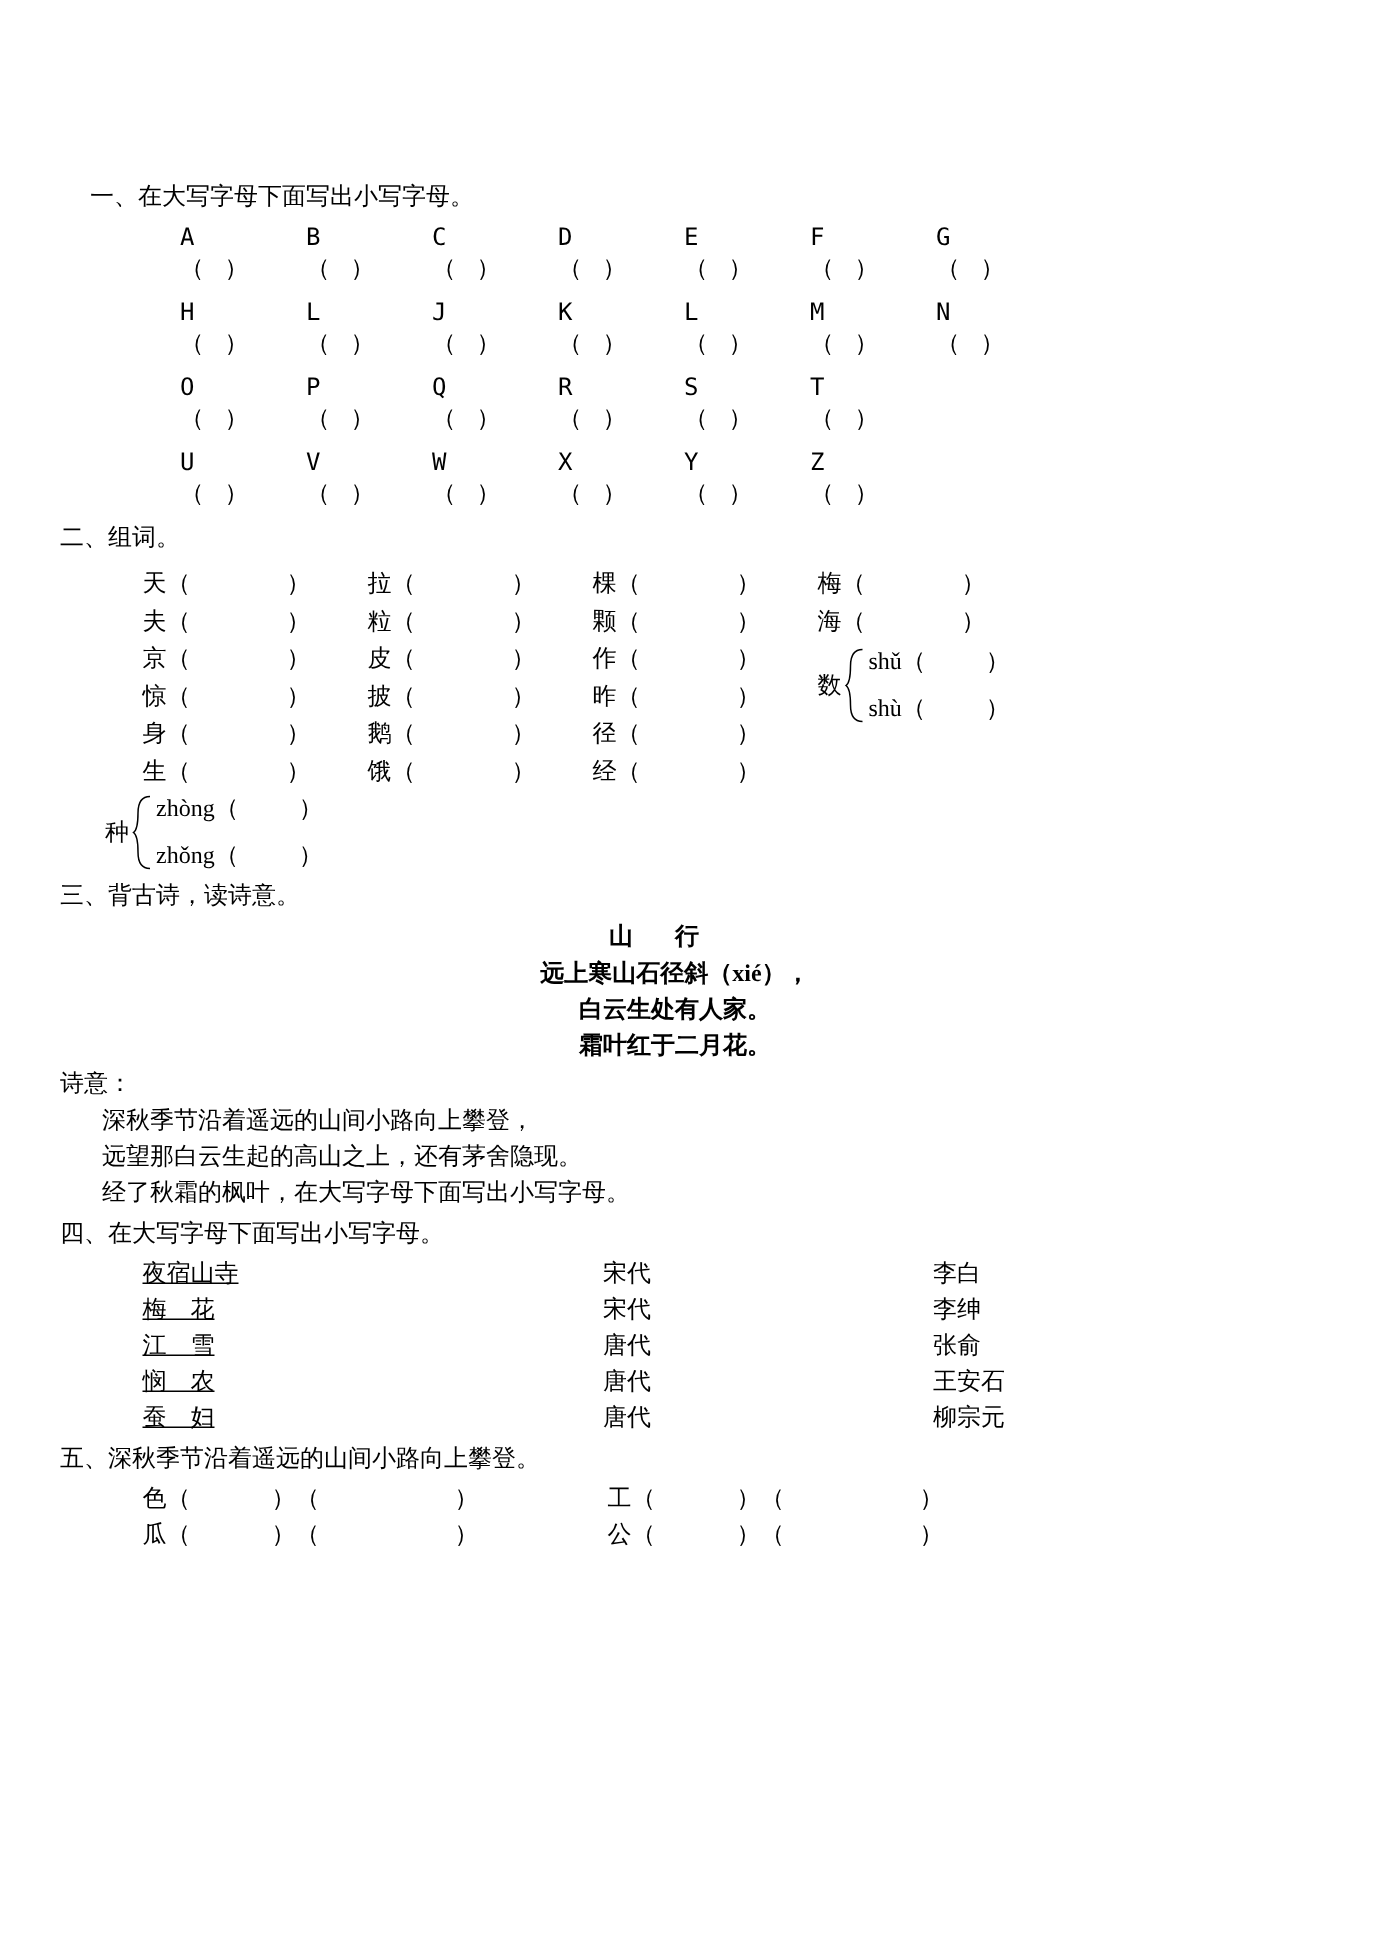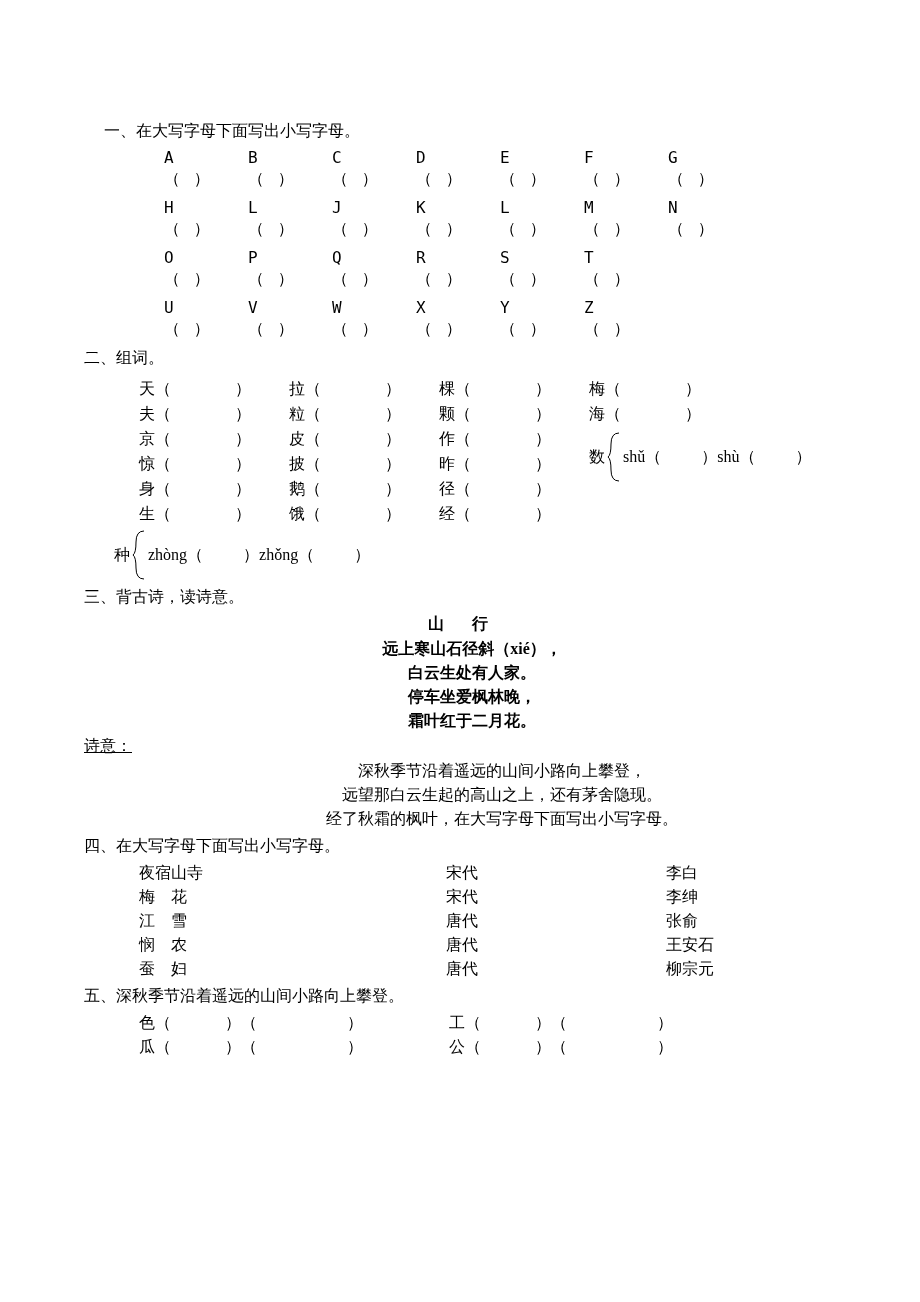--- a/index.html
+++ b/index.html
@@ -5,21 +5,21 @@
   html, body {
     margin: 0;
     padding: 0;
     background: #fff;
     font-family: "SimSun", "宋体", serif;
     color: #000;
     font-size: 16px;
   }
   .page {
     width: 920px;
-    padding: 115px 60px 40px 84px;
+    padding: 115px 60px 40px 40px;
     box-sizing: border-box;
   }
   .section-title {
     margin: 6px 0;
     letter-spacing: 0;
   }
   
   .letters-block {
     margin-left: 80px;
   }
@@ -72,20 +72,21 @@
   .brace-group.shu { margin-left: 0; }
   .brace-label {
     margin-right: 2px;
   }
   .brace-svg {
     height: 52px;
     width: 14px;
   }
   .brace-items {
     display: flex;
+    flex-direction: column;
     justify-content: space-between;
     height: 52px;
     margin-left: 2px;
   }
   .brace-items .bline {
     display: flex;
     align-items: center;
   }
   .brace-items .pinyin {
     font-family: "SimSun","宋体",serif;
@@ -103,38 +104,36 @@
   }
   .poem-title {
     letter-spacing: 28px;
     margin: 4px 0;
   }
   .poem-line {
     margin: 3px 0;
   }
   .shiyi-label {
     margin: 4px 0;
-    text-decoration: underline;
   }
   .meaning-block {
-    margin-left: 60px;
-    text-align: center;
+    margin-left: 28px;
   }
   .meaning-line {
     margin: 3px 0;
   }
   
   .match-block {
     margin-left: 55px;
   }
   .match-row {
     display: flex;
     margin: 3px 0;
   }
-  .match-col1 { width: 260px; }
+  .match-col1 { width: 260px; text-decoration: underline; }
   .match-col2 { width: 220px; margin-left: 47px; }
   .match-col3 { width: 160px; }
   
   .s5-block {
     margin-left: 55px;
   }
   .s5-row {
     display: flex;
     margin: 3px 0;
   }
@@ -409,21 +408,20 @@
           <span>）</span>
         </div>
     </div>
   </div>
 
   <div class="section-title">三、背古诗，读诗意。</div>
   <div class="poem-block">
     <div class="poem-title">山行</div>
     <div class="poem-line">远上寒山石径斜（xié），</div>
     <div class="poem-line">白云生处有人家。</div>
-    <div class="poem-line">停车坐爱枫林晚，</div>
     <div class="poem-line">霜叶红于二月花。</div>
   </div>
   <div class="shiyi-label">诗意：</div>
   <div class="meaning-block">
     <div class="meaning-line">深秋季节沿着遥远的山间小路向上攀登，</div>
     <div class="meaning-line">远望那白云生起的高山之上，还有茅舍隐现。</div>
     <div class="meaning-line">经了秋霜的枫叶，在大写字母下面写出小写字母。</div>
   </div>
 
   <div class="section-title">四、在大写字母下面写出小写字母。</div>

